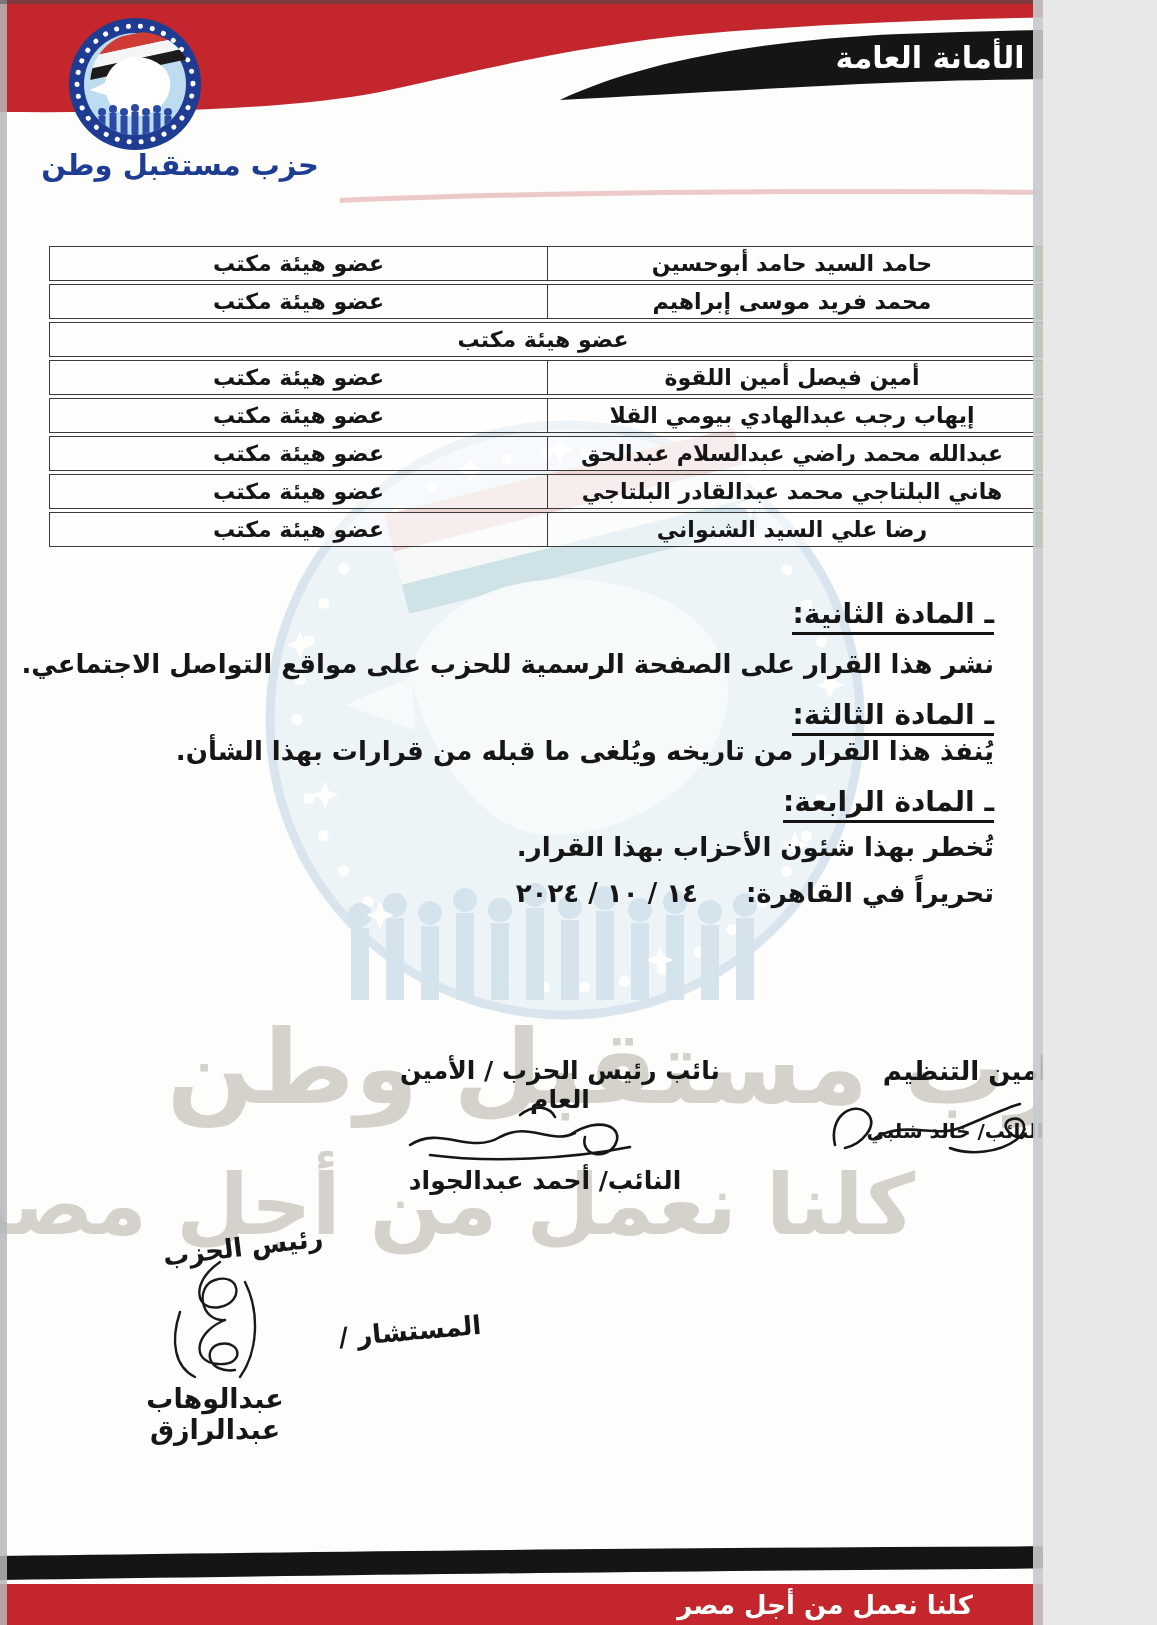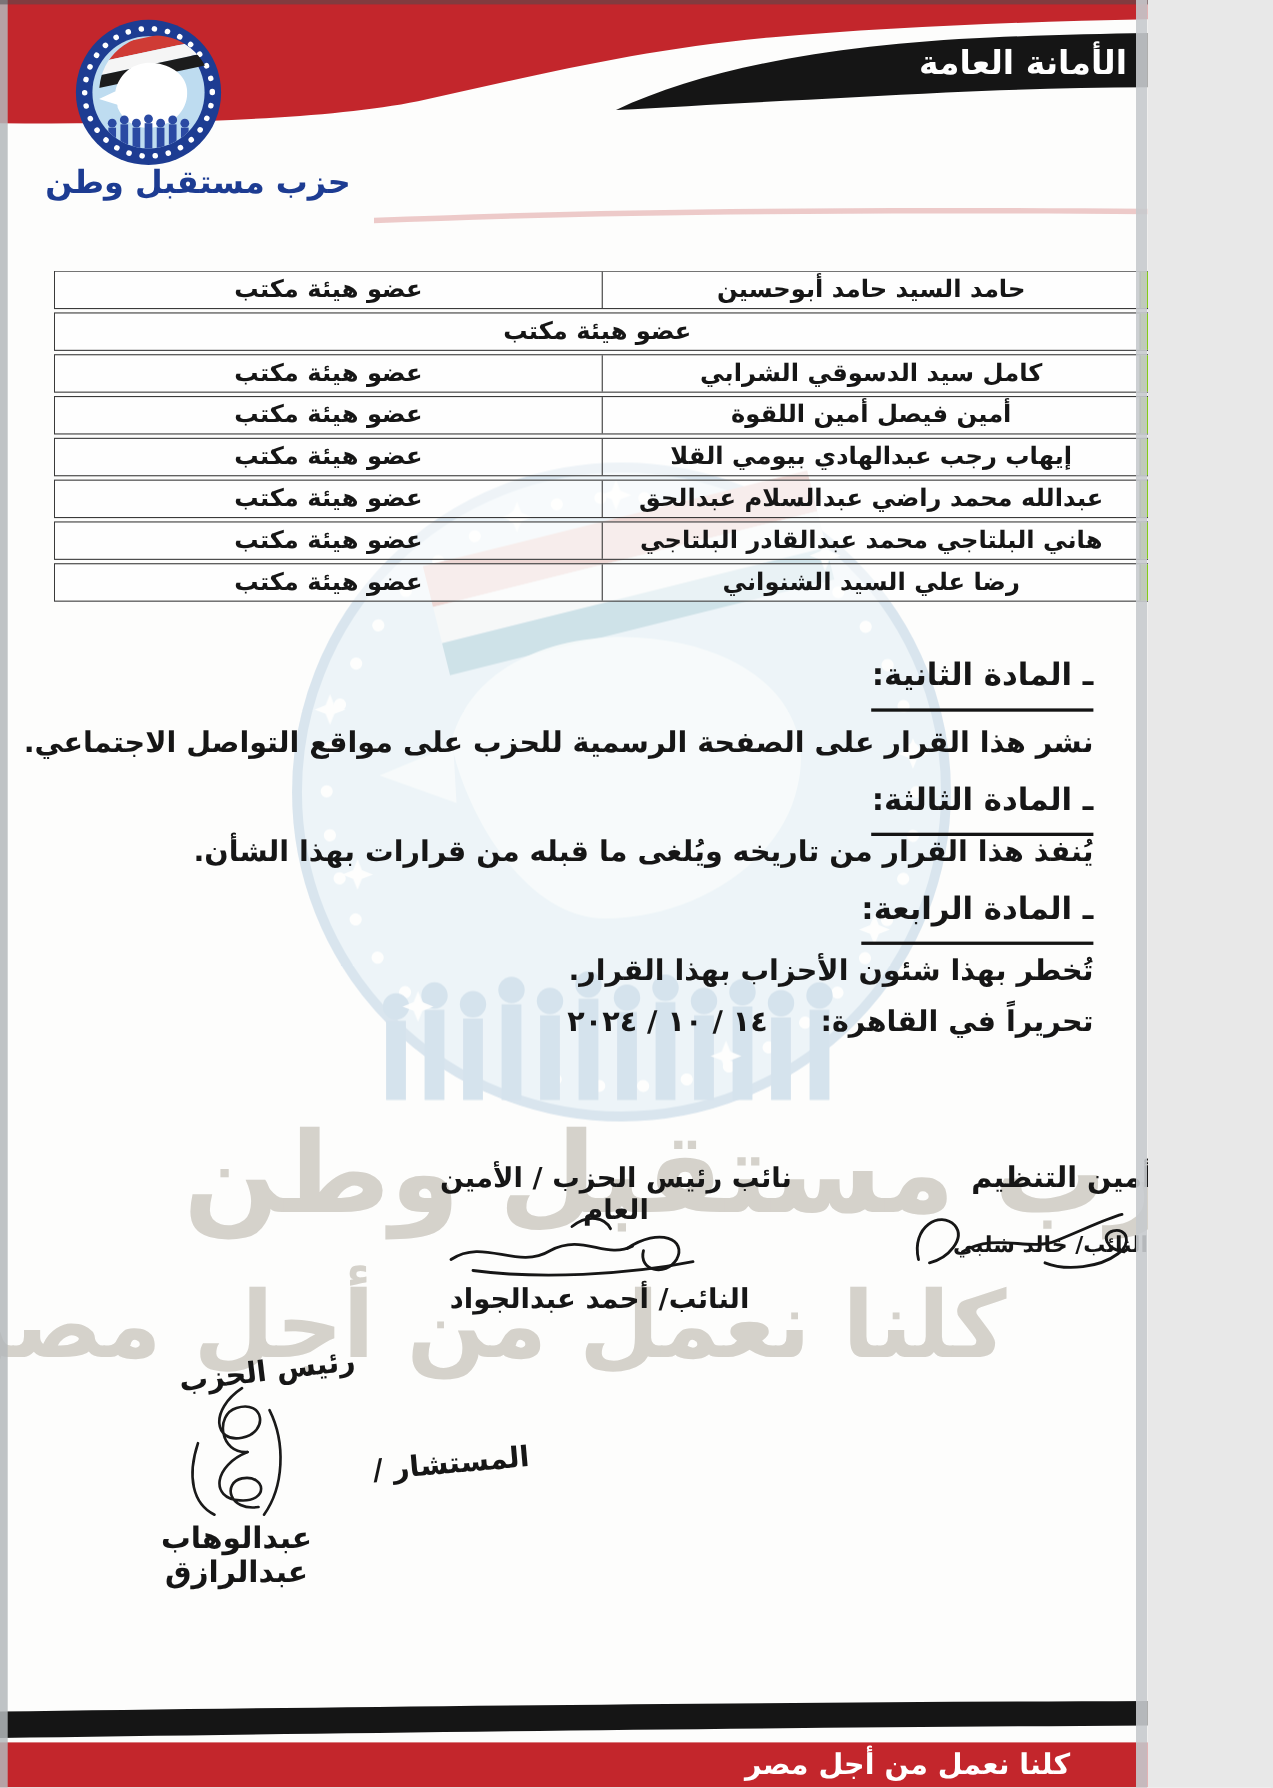--- a/index.html
+++ b/index.html
@@ -27,21 +27,21 @@
   .members{left:49px;top:246px;width:1059px;z-index:2;}
   .mrow{display:flex;height:33px;border:1px solid #3a3a3a;margin-bottom:3px;
         background:rgba(255,255,255,.55);}
   .mrow>div{display:flex;align-items:center;justify-content:center;font-weight:bold;}
   .c-num{width:70px;background:#84cc16;border-inline-end:1px solid #3a3a3a;font-size:20px;}
   .c-name{width:488px;border-inline-end:1px solid #3a3a3a;font-size:22px;}
   .c-role{flex:1;font-size:22px;}
   
   .articles{right:49px;top:597px;width:1010px;text-align:right;z-index:2;}
   .art-h{font-size:28px;font-weight:bold;}
-  .art-h span{display:inline-block;border-bottom:3px solid #141414;padding-bottom:14px;}
+  .art-h span{display:inline-block;border-bottom:3px solid #141414;padding-bottom:2px;}
   .art-p{font-size:26px;font-weight:bold;}
   .date-line{font-size:26px;font-weight:bold;}
   .date-line .dt{margin-right:48px;}
   
   .sig-title,.sig-name{font-weight:bold;text-align:center;z-index:2;}
   .sig-svg{z-index:2;}
   
   .ftr-svg{left:0;top:1546px;z-index:4;}
   .ftr-red{left:0;top:1584px;width:1157px;height:41px;background:#c3262c;z-index:4;}
   .ftr-text{left:640px;top:1590px;width:370px;text-align:center;font-size:26px;font-weight:bold;
@@ -148,26 +148,26 @@
 
   <div class="abs members" dir="rtl">
     <div class="mrow">
       <div class="c-num">٥٨</div>
       <div class="c-name">حامد السيد حامد أبوحسين</div>
       <div class="c-role">عضو هيئة مكتب</div>
     </div>
 
     <div class="mrow">
       <div class="c-num">٥٩</div>
+      <div class="c-name">محمد فريد موسى إبراهيم</div>
       <div class="c-role">عضو هيئة مكتب</div>
     </div>
 
     <div class="mrow">
       <div class="c-num">٦٠</div>
-      <div class="c-name">كامل سيد الدسوقي الشرابي</div>
       <div class="c-role">عضو هيئة مكتب</div>
     </div>
 
     <div class="mrow">
       <div class="c-num">٦١</div>
       <div class="c-name">أمين فيصل أمين اللقوة</div>
       <div class="c-role">عضو هيئة مكتب</div>
     </div>
 
     <div class="mrow">

